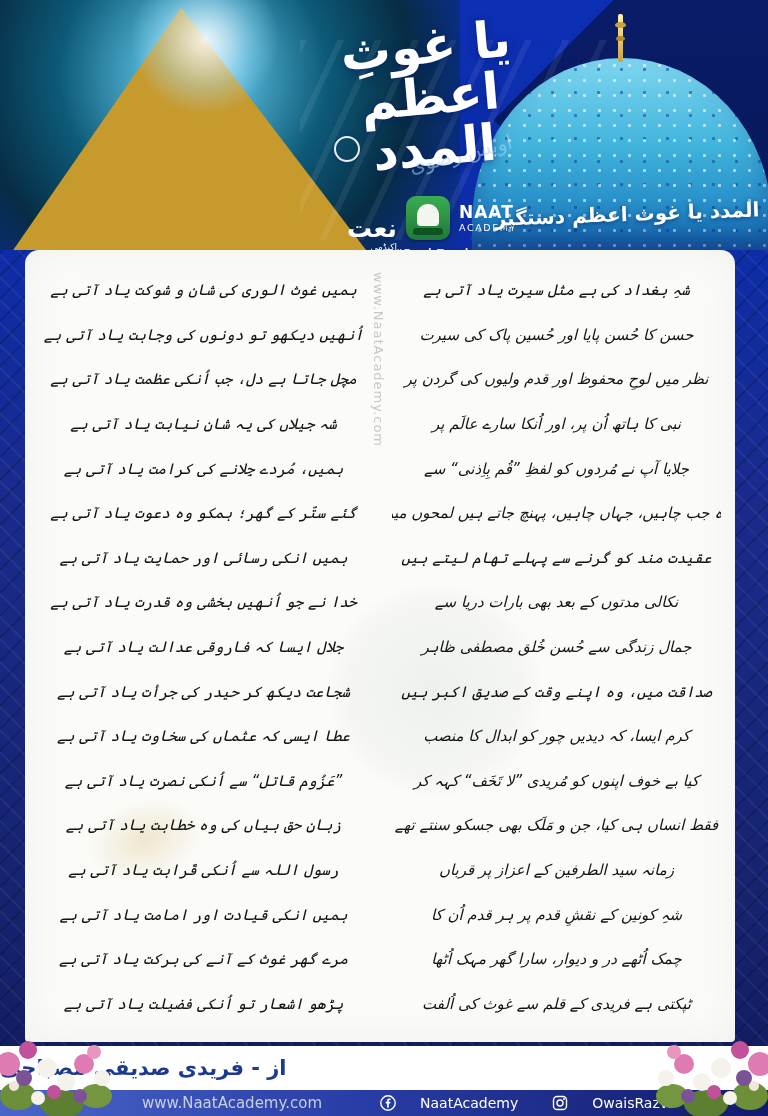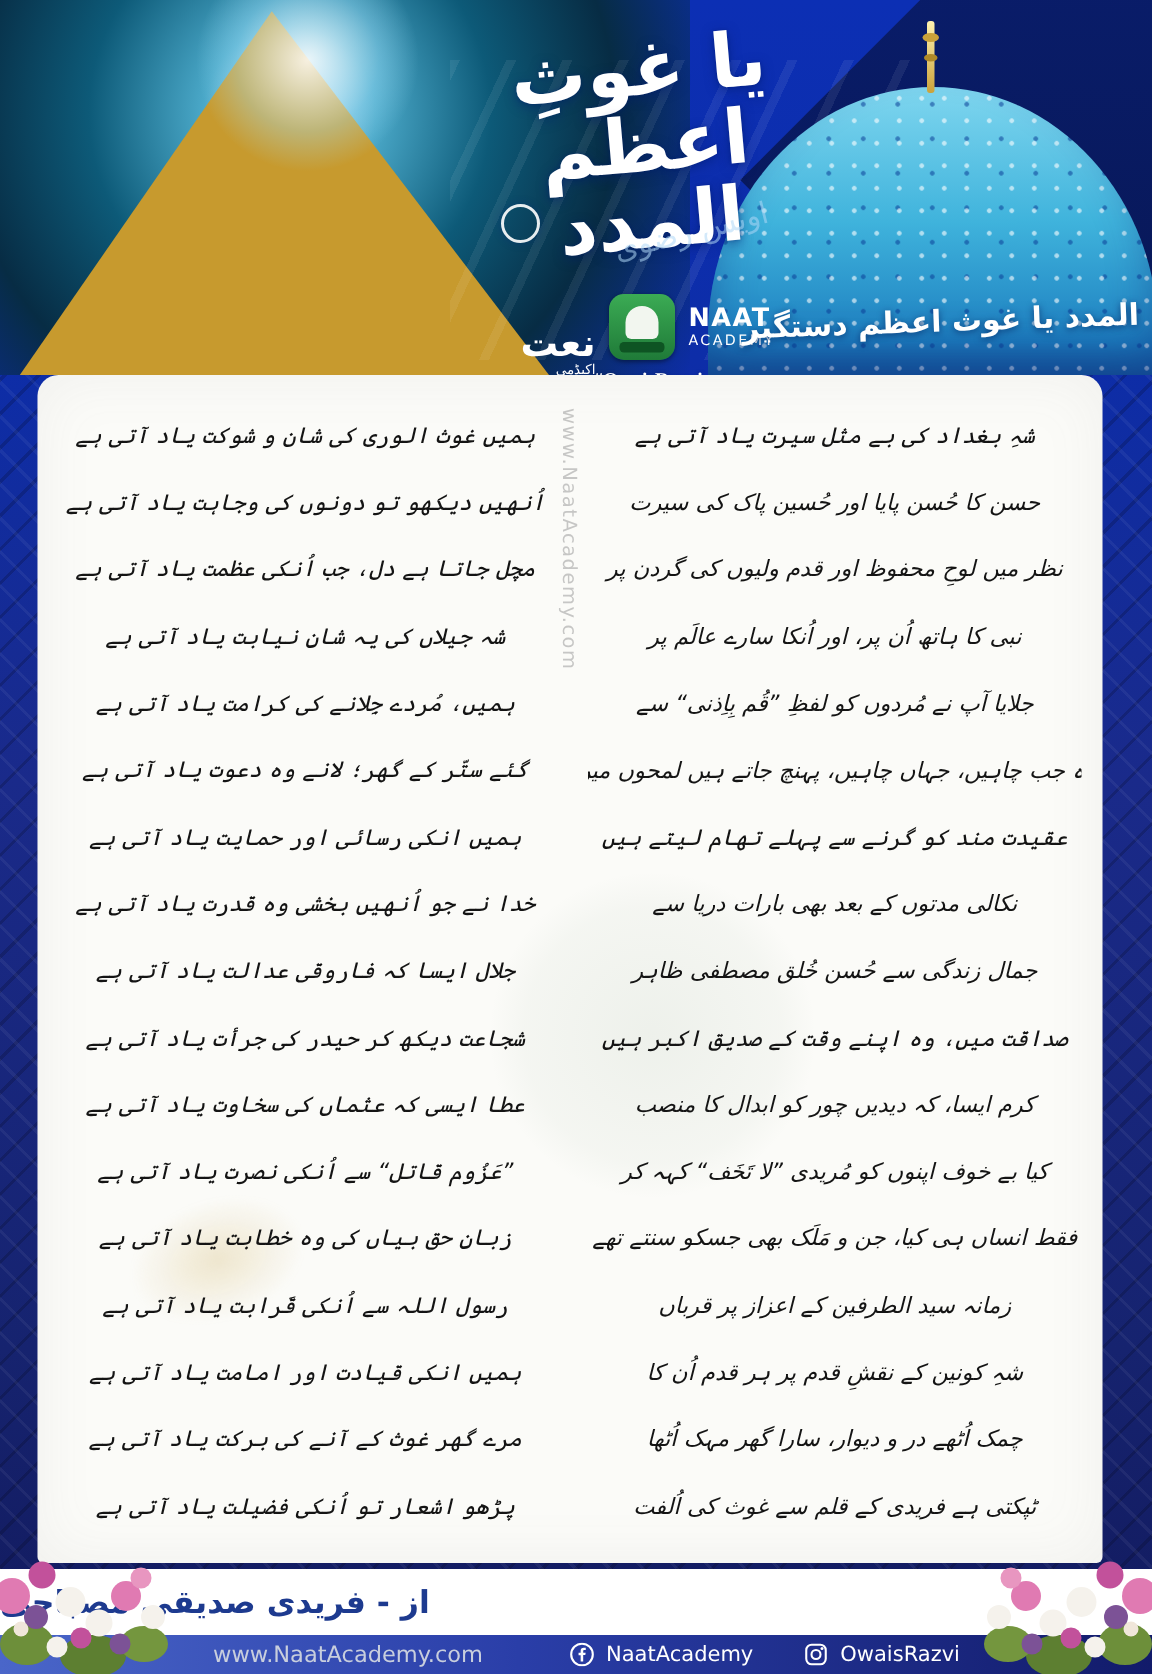--- a/index.html
+++ b/index.html
@@ -78,21 +78,21 @@
   .verse{height:44.6px;display:flex;align-items:center;justify-content:center;
     font-size:15px;color:#141414;direction:rtl;white-space:nowrap;overflow:hidden;letter-spacing:-0.2px;font-style:italic;}
   
   .author-strip{position:absolute;left:0;top:1046px;width:768px;height:44px;background:#ffffff;
     display:flex;align-items:center;justify-content:flex-start;}
   .author-text{color:#1d3a8f;font-weight:bold;font-size:21px;direction:rtl;}
   .footer{position:absolute;left:0;bottom:0;width:768px;height:26px;
     background:linear-gradient(90deg,#4a66c9 0%,#2a3ea8 45%,#121b6a 100%);
     display:flex;align-items:center;}
   .site{margin-left:142px;color:#c8cedd;font-size:15px;}
-  .social{display:flex;align-items:center;gap:8px;margin-left:58px;color:#fff;font-size:14px;}
+  .social{display:flex;align-items:center;gap:24px;margin-left:58px;color:#fff;font-size:14px;}
   .social + .social{margin-left:34px;}
   .icon-svg{display:block;}
   
   .bouquet{position:absolute;bottom:-4px;width:132px;height:86px;}
   .bouquet.left{left:-8px;}
   .bouquet.right{right:-8px;transform:scaleX(-1);}
 </style>
 </head>
 <body>
 
@@ -142,21 +142,21 @@
     <div class="verse">نظر میں لوحِ محفوظ اور قدم ولیوں کی گردن پر</div>
     <div class="verse">مچل جاتا ہے دل، جب اُنکی عظمت یاد آتی ہے</div>
 
     <div class="verse">نبی کا ہاتھ اُن پر، اور اُنکا سارے عالَم پر</div>
     <div class="verse">شہ جیلاں کی یہ شانِ نیابت یاد آتی ہے</div>
 
     <div class="verse">جلایا آپ نے مُردوں کو لفظِ ”قُم بِاِذنی“ سے</div>
     <div class="verse">ہمیں، مُردے جِلانے کی کرامت یاد آتی ہے</div>
 
     <div class="verse">وہ جب چاہیں، جہاں چاہیں، پہنچ جاتے ہیں لمحوں میں</div>
-    <div class="verse">گئے ستّر کے گھر؛ لانے وہ دعوت یاد آتی ہے</div>
+    <div class="verse">گئے ستّر کے گھر؛ ہمکو وہ دعوت یاد آتی ہے</div>
 
     <div class="verse">عقیدت مند کو گرنے سے پہلے تھام لیتے ہیں</div>
     <div class="verse">ہمیں انکی رسائی اور حمایت یاد آتی ہے</div>
 
     <div class="verse">نکالی مدتوں کے بعد بھی بارات دریا سے</div>
     <div class="verse">خدا نے جو اُنھیں بخشی وہ قدرت یاد آتی ہے</div>
 
     <div class="verse">جمال زندگی سے حُسن خُلق مصطفی ظاہر</div>
     <div class="verse">جلال ایسا کہ فاروقی عدالت یاد آتی ہے</div>
 

